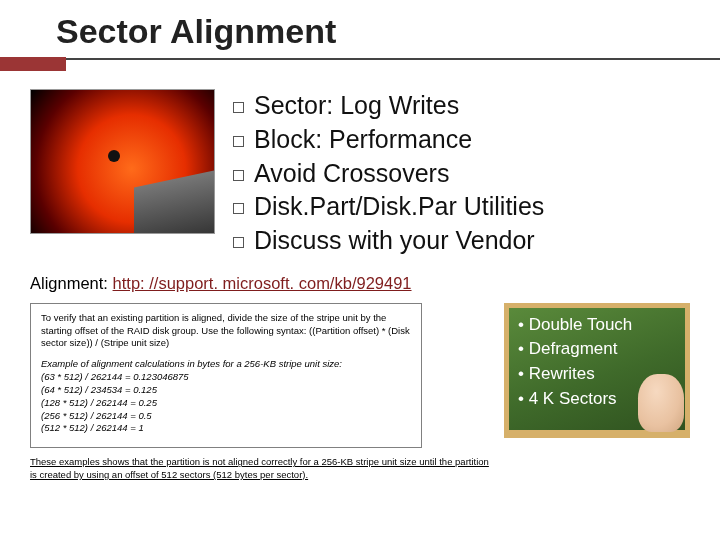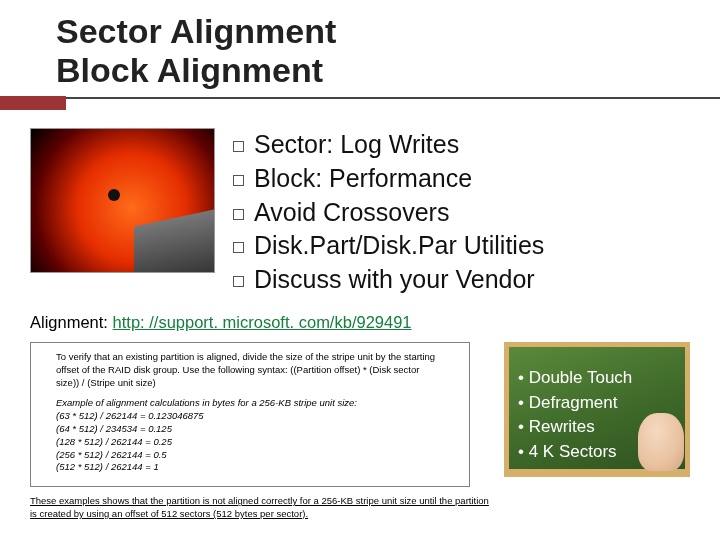--- a/index.html
+++ b/index.html
@@ -61,33 +61,33 @@
     display: inline-block;
     width: 9px; height: 9px;
     border: 1.5px solid #555;
     margin-right: 10px;
     vertical-align: 1px;
   }
   .align-link {
     margin-top: 16px;
     font-size: 16.5px;
   }
-  .align-link a { color: #15803d; text-decoration: underline; }
+  .align-link a { color: #7f1d1d; text-decoration: underline; }
   .lower-row {
     display: flex;
     margin-top: 10px;
     gap: 14px;
     align-items: flex-start;
   }
   .callout {
     border: 1.5px solid #808080;
-    padding: 8px 25px;
+    padding: 8px 10px;
     font-size: 9.5px;
     line-height: 1.35;
-    width: 440px;
+    width: 392px;
     color: #000;
   }
   .callout p { margin-bottom: 8px; }
   .callout p:last-child { margin-bottom: 4px; font-style: italic; }
   .chalkboard-wrap {
     position: relative;
     width: 218px;
     height: 135px;
   }
   .chalkboard {
@@ -99,42 +99,41 @@
   }
   .hand {
     position: absolute;
     right: 6px; bottom: 6px;
     width: 46px; height: 58px;
     background: radial-gradient(ellipse at 40% 30%, #f6d9c0 0%, #e9c2a1 60%, #d0a680 100%);
     border-radius: 42% 42% 30% 30%;
   }
   .chalk-list {
     position: absolute;
-    left: 14px; top: 24px;
+    left: 14px; top: 10px;
     color: #fff;
     font-size: 17px;
     line-height: 1.45;
     list-style: none;
   }
   .footer-note {
     font-size: 9.5px;
     margin-top: 8px;
     line-height: 1.35;
     width: 460px;
     text-decoration: underline;
   }
 </style>
 </head>
 <body>
 
 <div class="slide">
 
   <h1 class="title">
     <span>Sector Alignment</span><br>
-    <span>Block Alignment</span>
   </h1>
 
   <div class="title-rule">
     <div class="rule-red"></div>
     <div class="rule-line"></div>
   </div>
 
   <div class="content-row">
     <div class="hdd-img"></div>
     <ul class="bullets">

